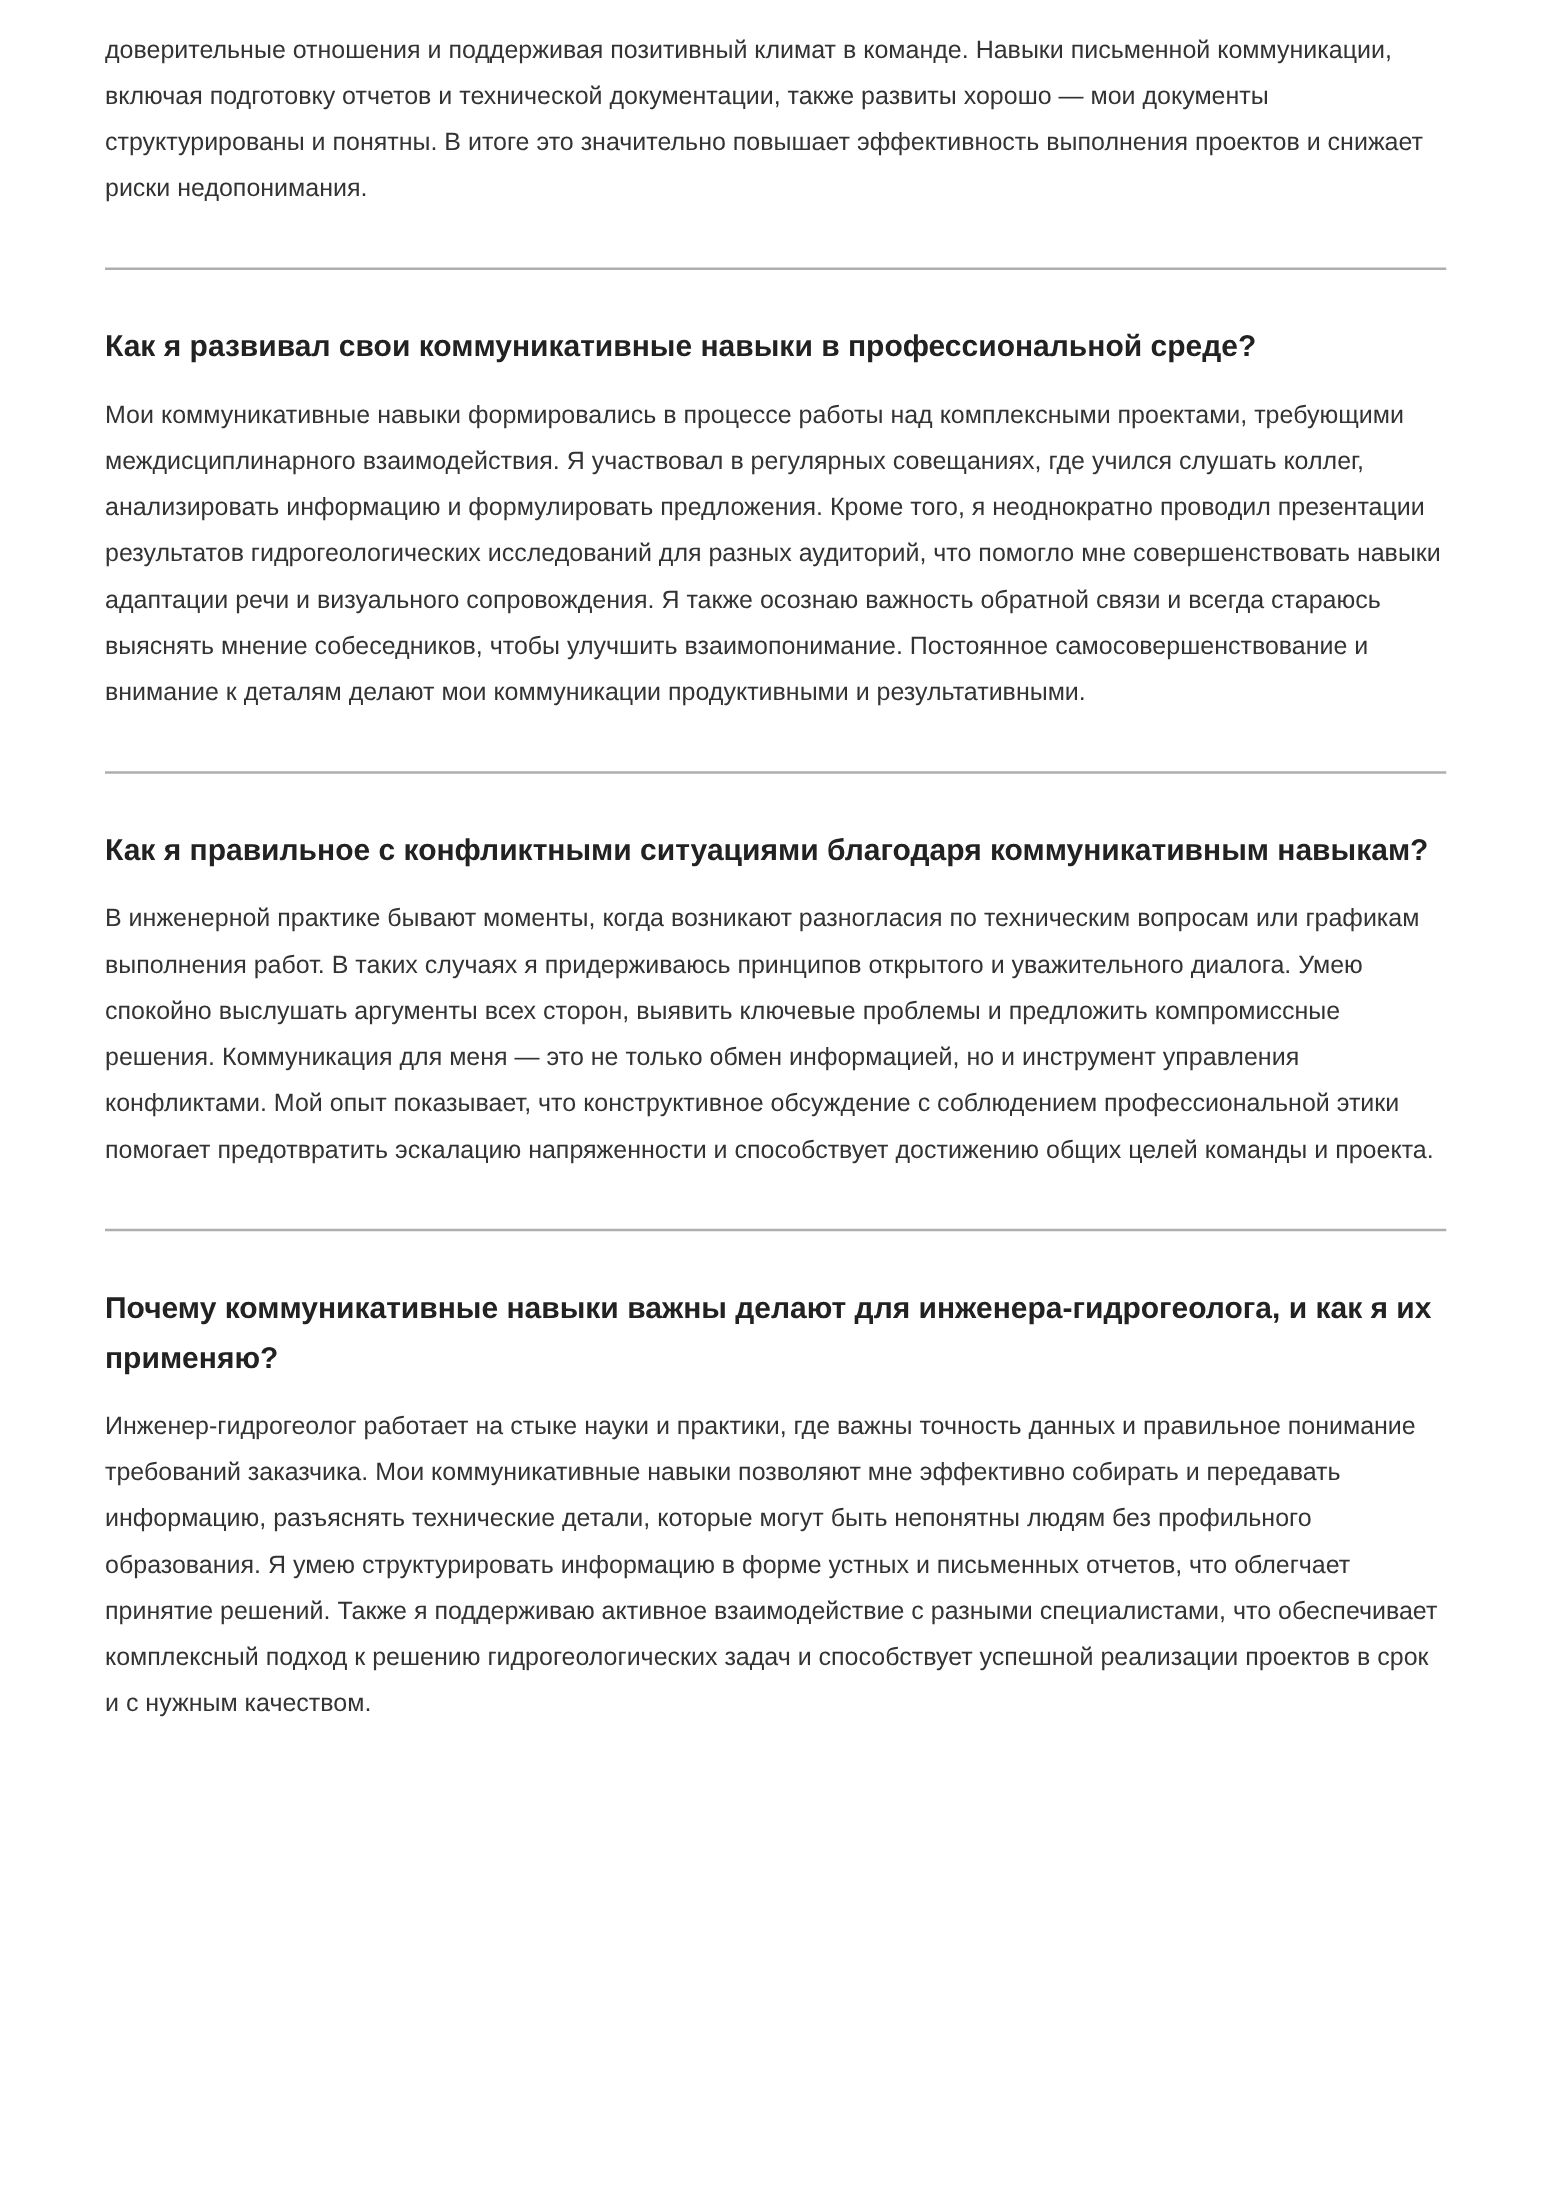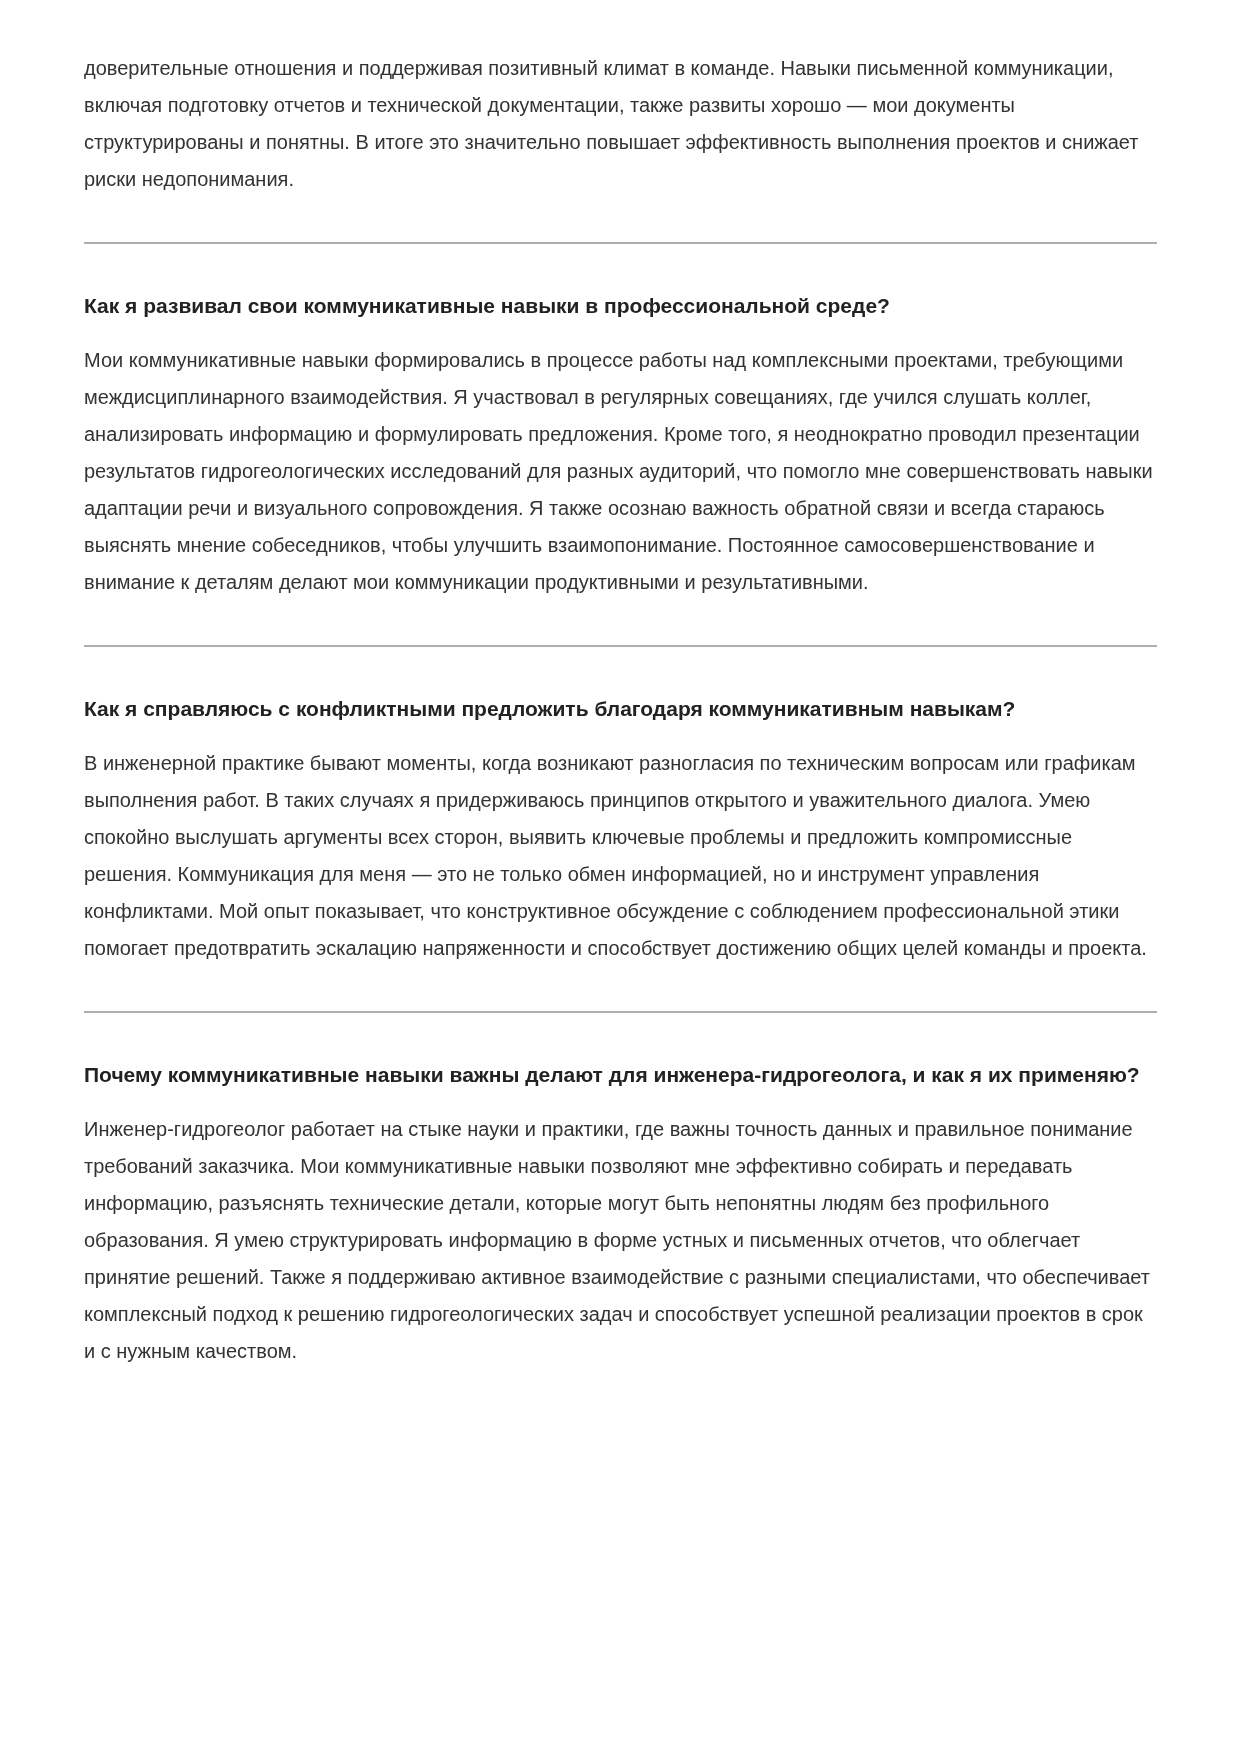--- a/index.html
+++ b/index.html
@@ -8,37 +8,37 @@
     background: #ffffff;
   }
   body {
     width: 1239px;
     height: 1753px;
     font-family: "Liberation Sans", "DejaVu Sans", sans-serif;
     color: #333333;
     overflow: hidden;
   }
   .article {
-    padding: 50px 82px 40px 84px;
+    padding: 22px 82px 40px 84px;
   }
   .para {
     font-size: 20px;
     line-height: 37px;
     margin: 0 0 44px 0;
     color: #333333;
     text-align: left;
   }
   .divider {
     border: none;
     border-top: 2px solid #aeaeae;
     height: 0;
     margin: 0 0 42px 0;
   }
   .question {
-    font-size: 21px;
+    font-size: 24px;
     line-height: 40px;
     font-weight: 700;
     color: #222222;
     margin: 0 0 16px 0;
   }
 </style>
 </head>
 <body>
 
 <main class="article">
@@ -48,21 +48,21 @@
   <hr class="divider">
 
   <section>
     <h2 class="question">Как я развивал свои коммуникативные навыки в профессиональной среде?</h2>
     <p class="para">Мои коммуникативные навыки формировались в процессе работы над комплексными проектами, требующими междисциплинарного взаимодействия. Я участвовал в регулярных совещаниях, где учился слушать коллег, анализировать информацию и формулировать предложения. Кроме того, я неоднократно проводил презентации результатов гидрогеологических исследований для разных аудиторий, что помогло мне совершенствовать навыки адаптации речи и визуального сопровождения. Я также осознаю важность обратной связи и всегда стараюсь выяснять мнение собеседников, чтобы улучшить взаимопонимание. Постоянное самосовершенствование и внимание к деталям делают мои коммуникации продуктивными и результативными.</p>
   </section>
 
   <hr class="divider">
 
   <section>
-    <h2 class="question">Как я справляюсь с конфликтными предложить благодаря коммуникативным навыкам?</h2>
+    <h2 class="question">Как я правильное с конфликтными ситуациями благодаря коммуникативным навыкам?</h2>
     <p class="para">В инженерной практике бывают моменты, когда возникают разногласия по техническим вопросам или графикам выполнения работ. В таких случаях я придерживаюсь принципов открытого и уважительного диалога. Умею спокойно выслушать аргументы всех сторон, выявить ключевые проблемы и предложить компромиссные решения. Коммуникация для меня — это не только обмен информацией, но и инструмент управления конфликтами. Мой опыт показывает, что конструктивное обсуждение с соблюдением профессиональной этики помогает предотвратить эскалацию напряженности и способствует достижению общих целей команды и проекта.</p>
   </section>
 
   <hr class="divider">
 
   <section>
     <h2 class="question">Почему коммуникативные навыки важны делают для инженера-гидрогеолога, и как я их применяю?</h2>
     <p class="para">Инженер-гидрогеолог работает на стыке науки и практики, где важны точность данных и правильное понимание требований заказчика. Мои коммуникативные навыки позволяют мне эффективно собирать и передавать информацию, разъяснять технические детали, которые могут быть непонятны людям без профильного образования. Я умею структурировать информацию в форме устных и письменных отчетов, что облегчает принятие решений. Также я поддерживаю активное взаимодействие с разными специалистами, что обеспечивает комплексный подход к решению гидрогеологических задач и способствует успешной реализации проектов в срок и с нужным качеством.</p>
   </section>
 

